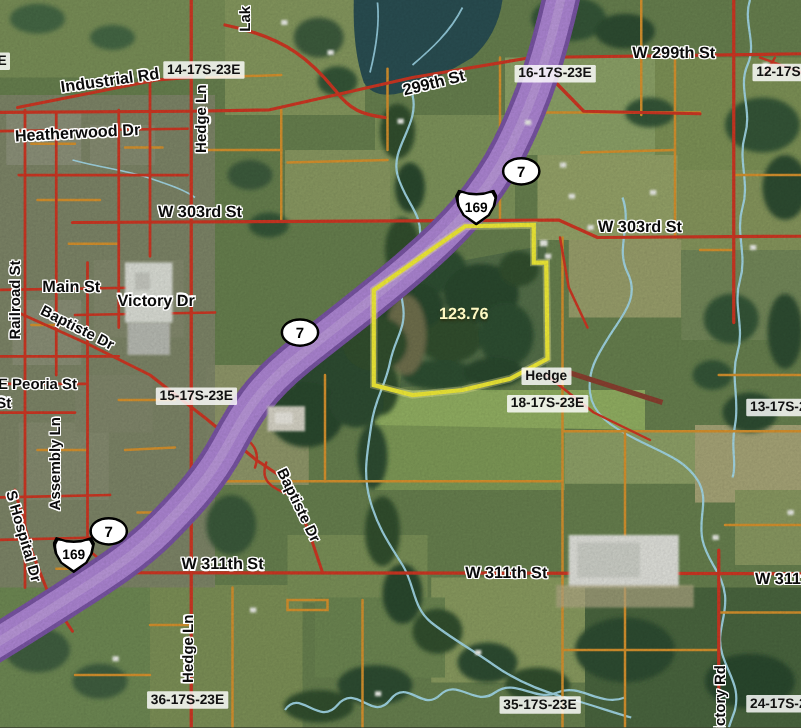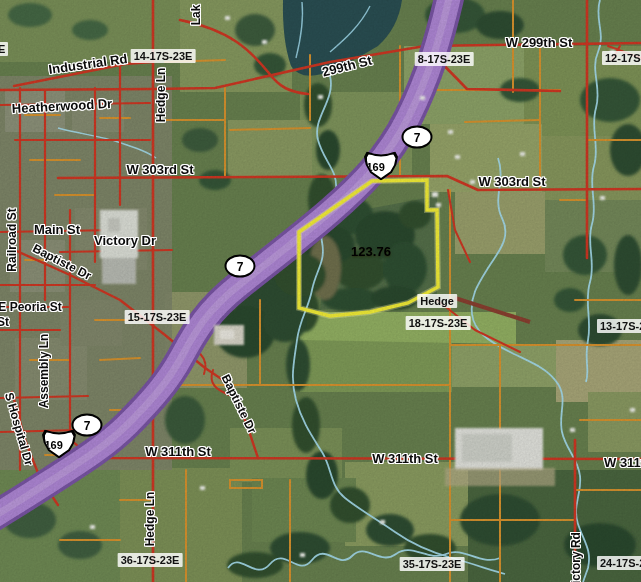--- a/index.html
+++ b/index.html
@@ -7,31 +7,31 @@
        font-family:"Liberation Sans",sans-serif;cursor:crosshair;}
   #map svg{position:absolute;left:0;top:0;}
   .lbl{position:absolute;font:bold 12px "Liberation Sans",sans-serif;color:#0b0b0b;white-space:nowrap;
        transform:translate(-50%,-50%) rotate(var(--r,0deg));line-height:1;pointer-events:none;
        text-shadow:-1px 0 #fff,1px 0 #fff,0 -1px #fff,0 1px #fff,-1px -1px #fff,1px 1px #fff,-1px 1px #fff,1px -1px #fff;}
   .lbl.lg{font-size:13px;}
   .chip{position:absolute;font:bold 11px "Liberation Sans",sans-serif;color:#111;white-space:nowrap;
         background:rgba(255,255,255,.82);padding:1px 3px;border-radius:1px;
         transform:translate(-50%,-50%);line-height:1.1;pointer-events:none;}
   .chip.edge{transform:none;}
-  .area{position:absolute;font:bold 13px "Liberation Sans",sans-serif;color:#000000;white-space:nowrap;
+  .area{position:absolute;font:bold 13px "Liberation Sans",sans-serif;color:#fef9c3;white-space:nowrap;
         transform:translate(-50%,-50%);text-shadow:0 1px 2px rgba(40,45,15,.85);pointer-events:none;}
   .shield-oval{position:absolute;width:27px;height:19px;background:#fff;border:2px solid #000;
         border-radius:50%;display:flex;align-items:center;justify-content:center;
         font:bold 12px "Liberation Sans",sans-serif;color:#000;transform:translate(-50%,-50%);}
   .us-shield{position:absolute;width:34px;height:29px;background:#000;transform:translate(-50%,-50%);
         clip-path:polygon(8% 0%,30% 8%,50% 10%,70% 8%,92% 0%,100% 18%,95% 46%,82% 73%,50% 100%,18% 73%,5% 46%,0% 18%);
         display:flex;align-items:center;justify-content:center;}
   .us-shield .inner{width:29px;height:24px;background:#fff;
         clip-path:polygon(8% 0%,30% 8%,50% 10%,70% 8%,92% 0%,100% 18%,95% 46%,82% 73%,50% 100%,18% 73%,5% 46%,0% 18%);
-        display:flex;align-items:center;justify-content:flex-start;
+        display:flex;align-items:center;justify-content:center;
         font:bold 11px "Liberation Sans",sans-serif;color:#000;}
 </style>
 </head>
 <body>
 
 <div id="map">
   <svg width="641" height="582" viewBox="0 0 641 582">
     <defs>
       <filter id="soft">
           <feGaussianBlur stdDeviation="1.7"></feGaussianBlur>
@@ -238,21 +238,21 @@
   <div class="lbl" style="left:19px;top:429px;--r:74deg">S Hospital Dr</div>
   <div class="lbl lg" style="left:178px;top:451px">W 311th St</div>
   <div class="lbl lg" style="left:405px;top:458px">W 311th St</div>
   <div class="lbl lg chip-none" style="left:604px;top:456px;transform:none">W 311th St</div>
   <div class="lbl" style="left:150px;top:519px;--r:-90deg">Hedge Ln</div>
   <div class="lbl" style="left:239px;top:404px;--r:64deg">Baptiste Dr</div>
   <div class="lbl" style="left:576px;top:562px;--r:-90deg">Victory Rd</div>
 
   <div class="chip edge" style="left:-5px;top:42px">E</div>
   <div class="chip" style="left:163px;top:56px">14-17S-23E</div>
-  <div class="chip" style="left:444px;top:59px">8-17S-23E</div>
+  <div class="chip" style="left:444px;top:59px">16-17S-23E</div>
   <div class="chip edge" style="left:602px;top:51px">12-17S-23E</div>
   <div class="chip" style="left:157px;top:317px">15-17S-23E</div>
   <div class="chip" style="left:438px;top:323px">18-17S-23E</div>
   <div class="chip edge" style="left:597px;top:319px">13-17S-23E</div>
   <div class="chip" style="left:150px;top:560px">36-17S-23E</div>
   <div class="chip" style="left:432px;top:564px">35-17S-23E</div>
   <div class="chip edge" style="left:597px;top:556px">24-17S-23E</div>
 
   <div class="chip" style="left:437px;top:301px">Hedge</div>
   <div class="area" style="left:371px;top:251px">123.76</div>

